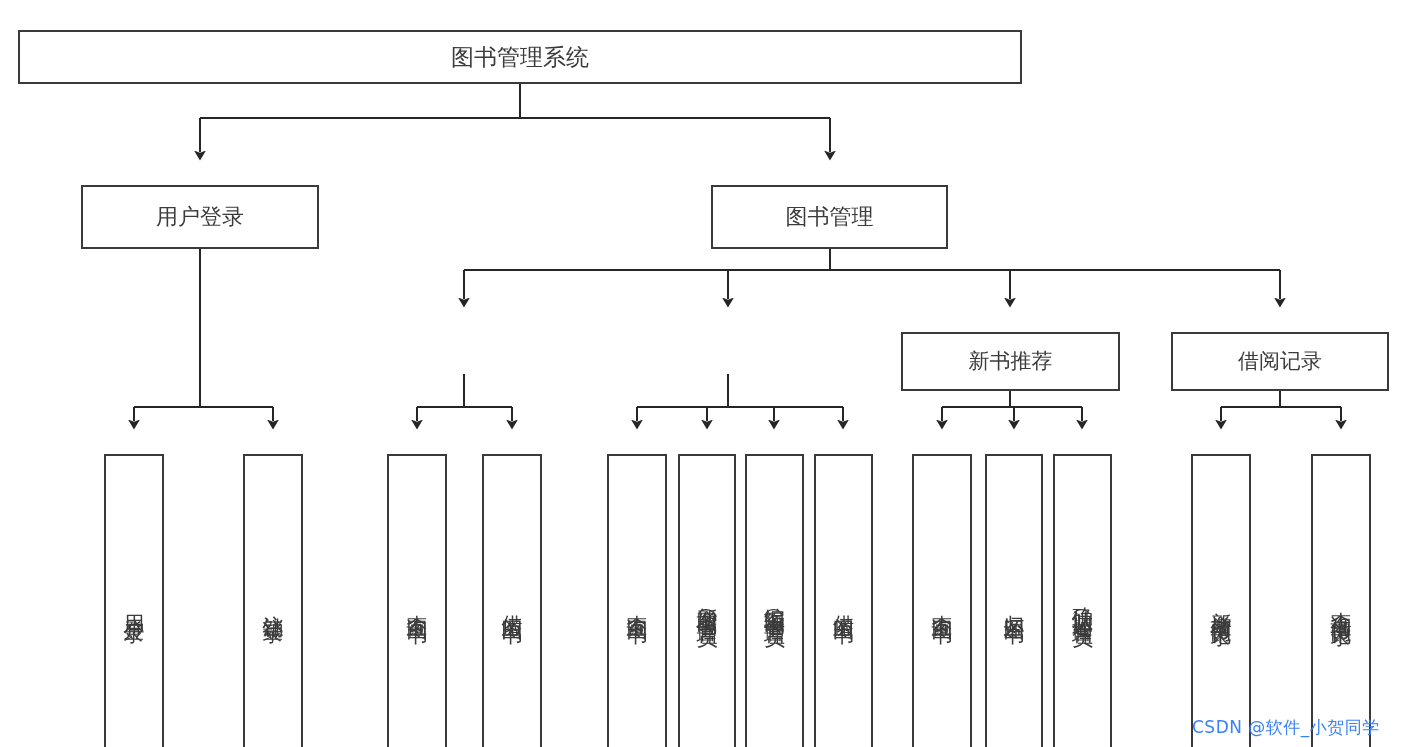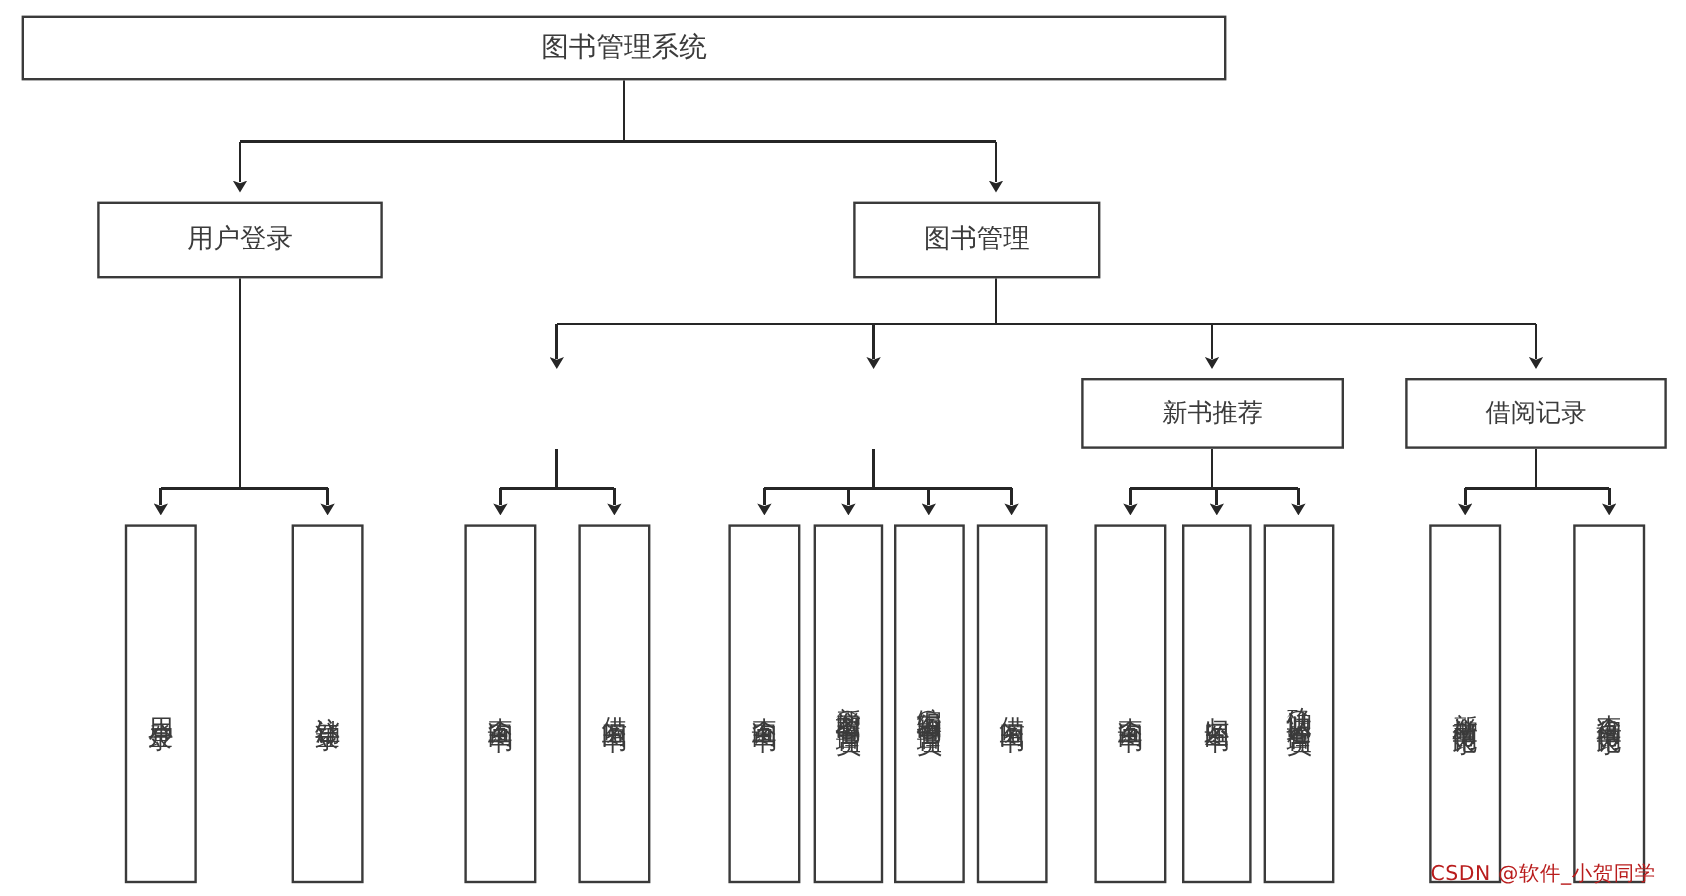--- a/index.html
+++ b/index.html
@@ -28,20 +28,21 @@
   }
   .node {
     position: absolute;
     box-sizing: border-box;
     background: #ffffff;
     border: 2px solid #3a3a3a;
     display: flex;
     align-items: center;
     justify-content: center;
     z-index: 2;
+    margin-top: 17px;
   }
   .node .label {
     color: #3b3b3b;
     line-height: 1.22;
     text-align: center;
     white-space: nowrap;
   }
   .node.root .label { font-size: 23px; }
   .node.branch .label { font-size: 22px; }
   .node.group .label { font-size: 21px; }
@@ -52,21 +53,21 @@
   .node.leaf .label {
     font-size: 21px;
     writing-mode: vertical-rl;
     text-orientation: upright;
     letter-spacing: 3px;
     line-height: 1.05;
     max-height: 268px;
   }
   .watermark {
     position: absolute;
-    color: #b91c1c;
+    color: #3b82f6;
     font-size: 17px;
     letter-spacing: 0.5px;
     white-space: nowrap;
     z-index: 5;
     font-family: "DejaVu Sans", "Liberation Sans", sans-serif;
   }
 </style>
 </head>
 <body>
 
@@ -124,21 +125,21 @@
     </g>
   </svg>
 
   <div class="node root" id="root-node" style="left: 18px; top: 13px; width: 1004px; height: 54px;">
     <span class="label">图书管理系统</span>
   </div>
 
   <div class="node branch" id="branch-0" style="left: 81px; top: 168px; width: 238px; height: 64px;">
     <span class="label">用户登录</span>
   </div>
-  <div class="node branch" id="branch-1" style="left: 711px; top: 168px; width: 206px; height: 64px; justify-content: center;">
+  <div class="node branch" id="branch-1" style="left: 711px; top: 168px; width: 237px; height: 64px; justify-content: center;">
     <span class="label">图书管理</span>
   </div>
 
   <div class="node group" id="group-2" style="left: 901px; top: 315px; width: 219px; height: 59px;">
     <span class="label">新书推荐</span>
   </div>
   <div class="node group" id="group-3" style="left: 1171px; top: 315px; width: 218px; height: 59px;">
     <span class="label">借阅记录</span>
   </div>
 

